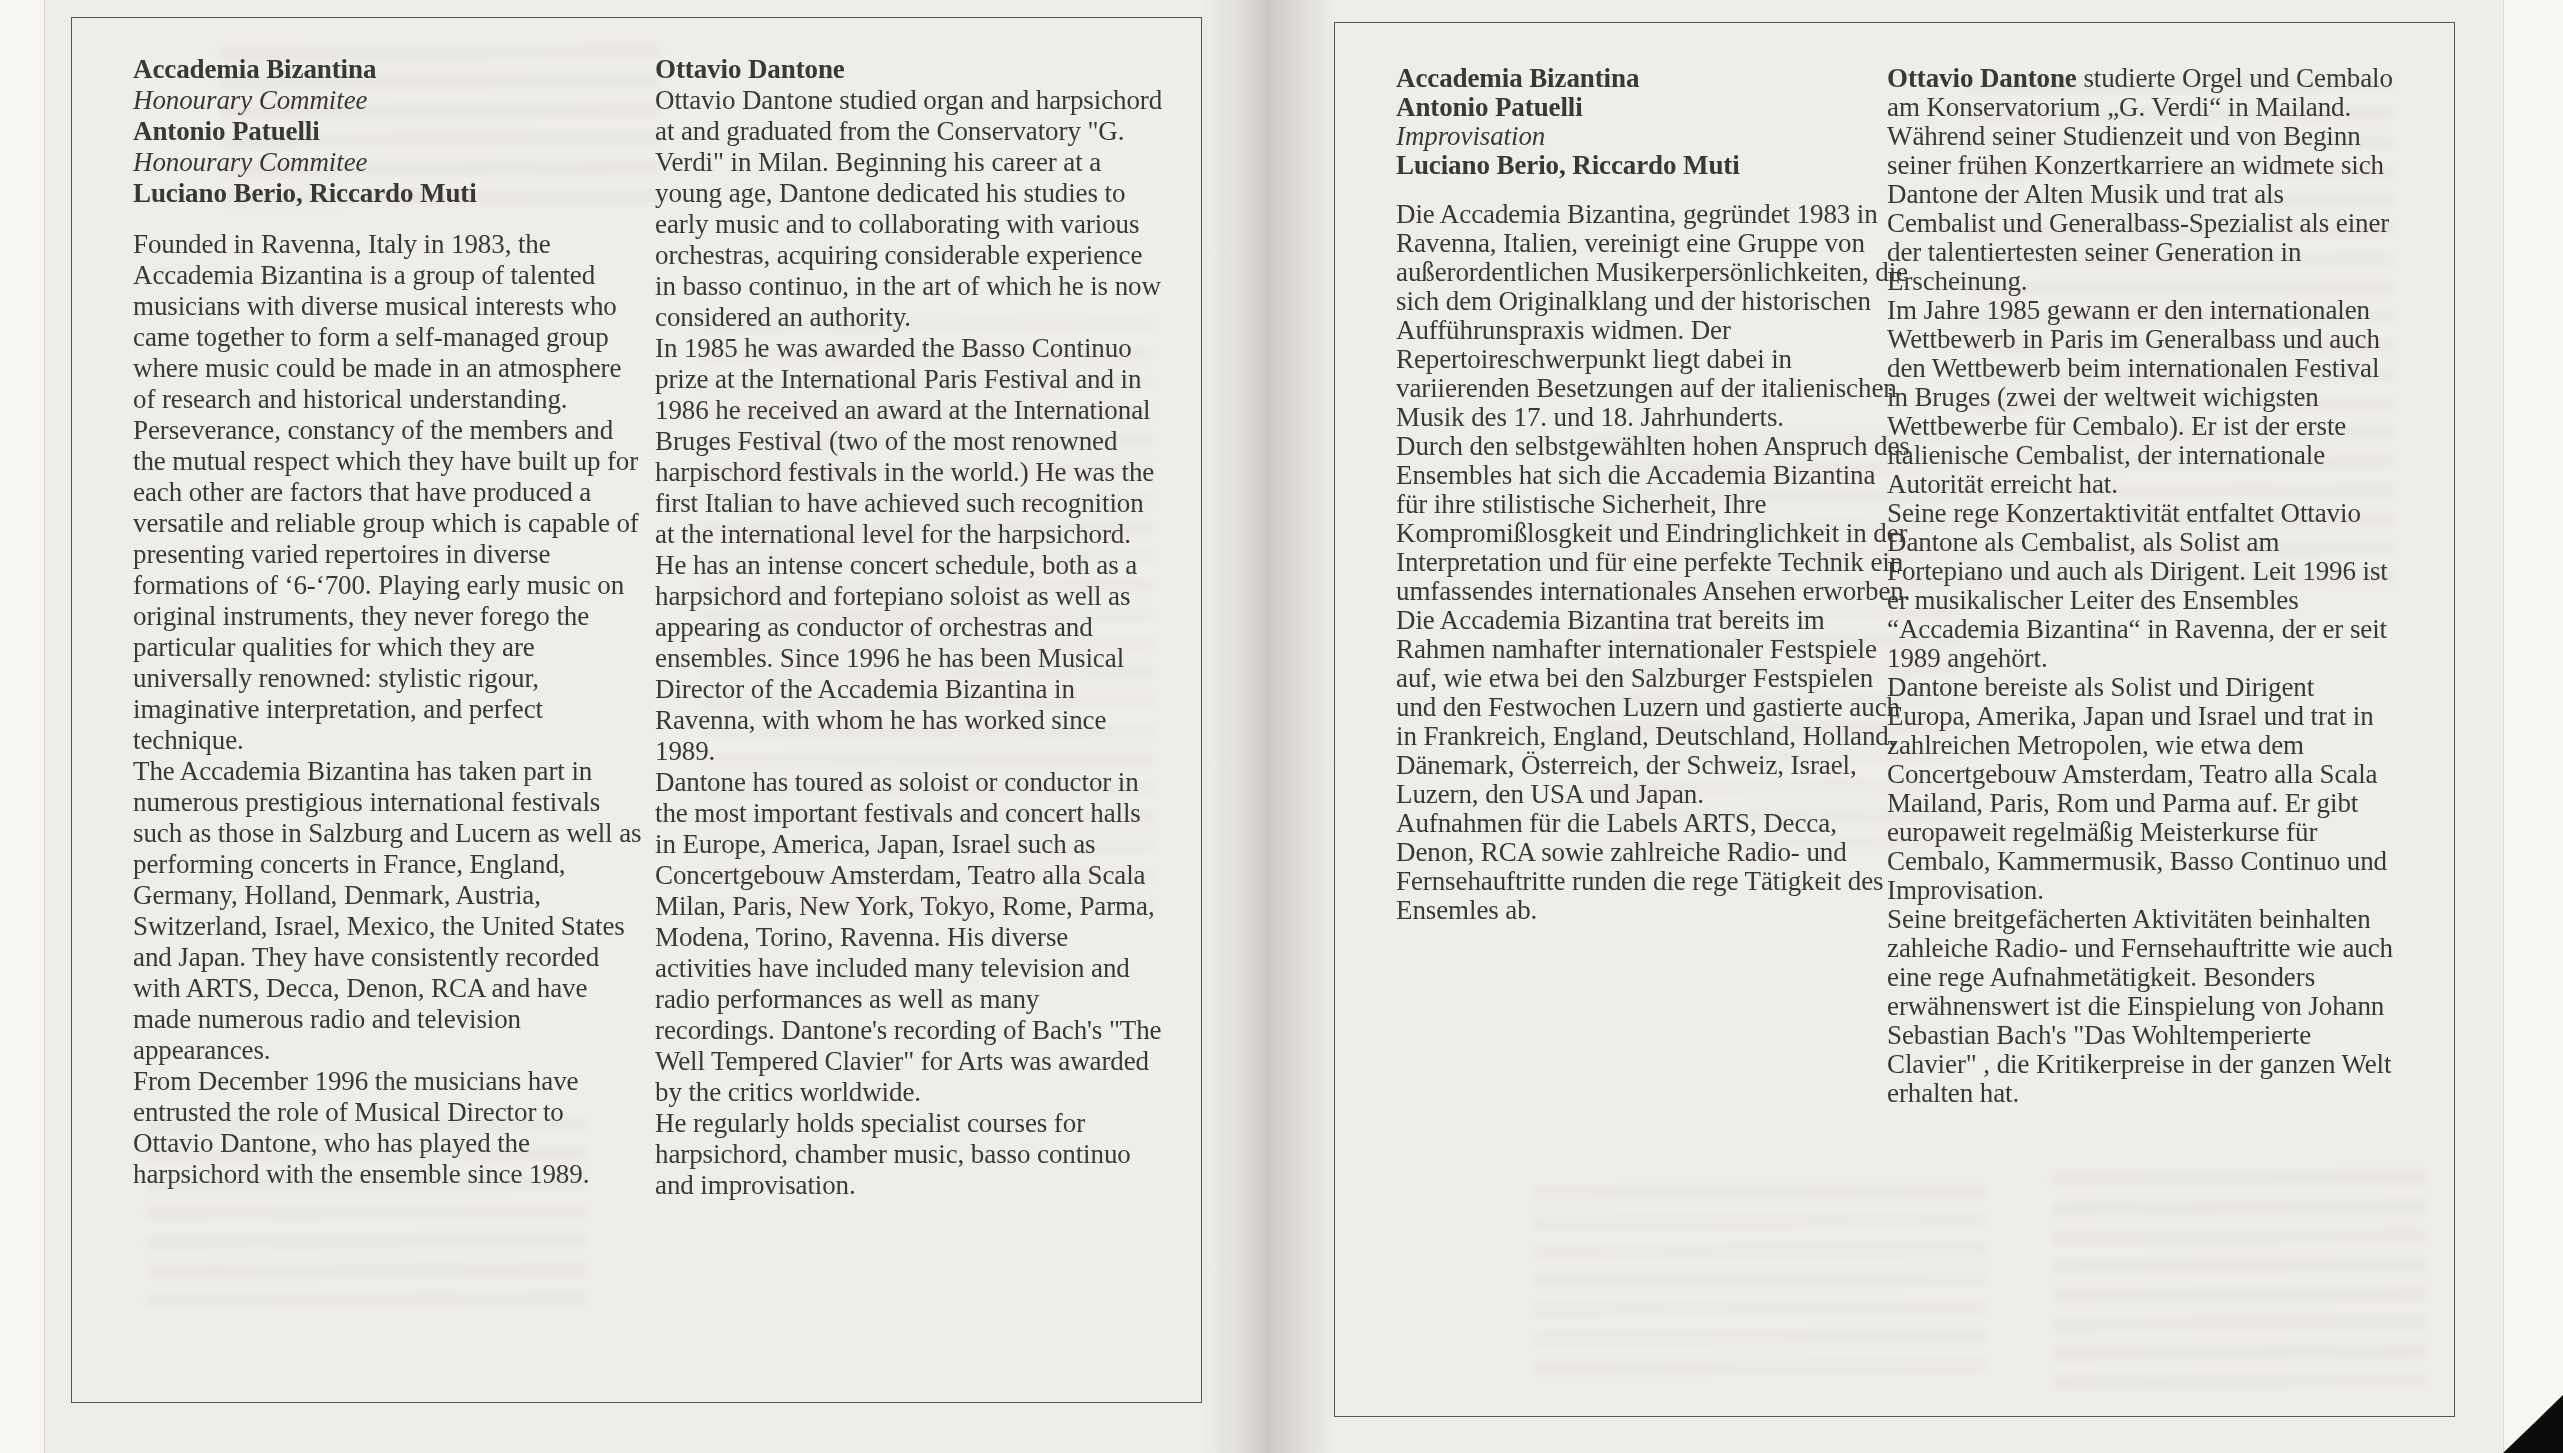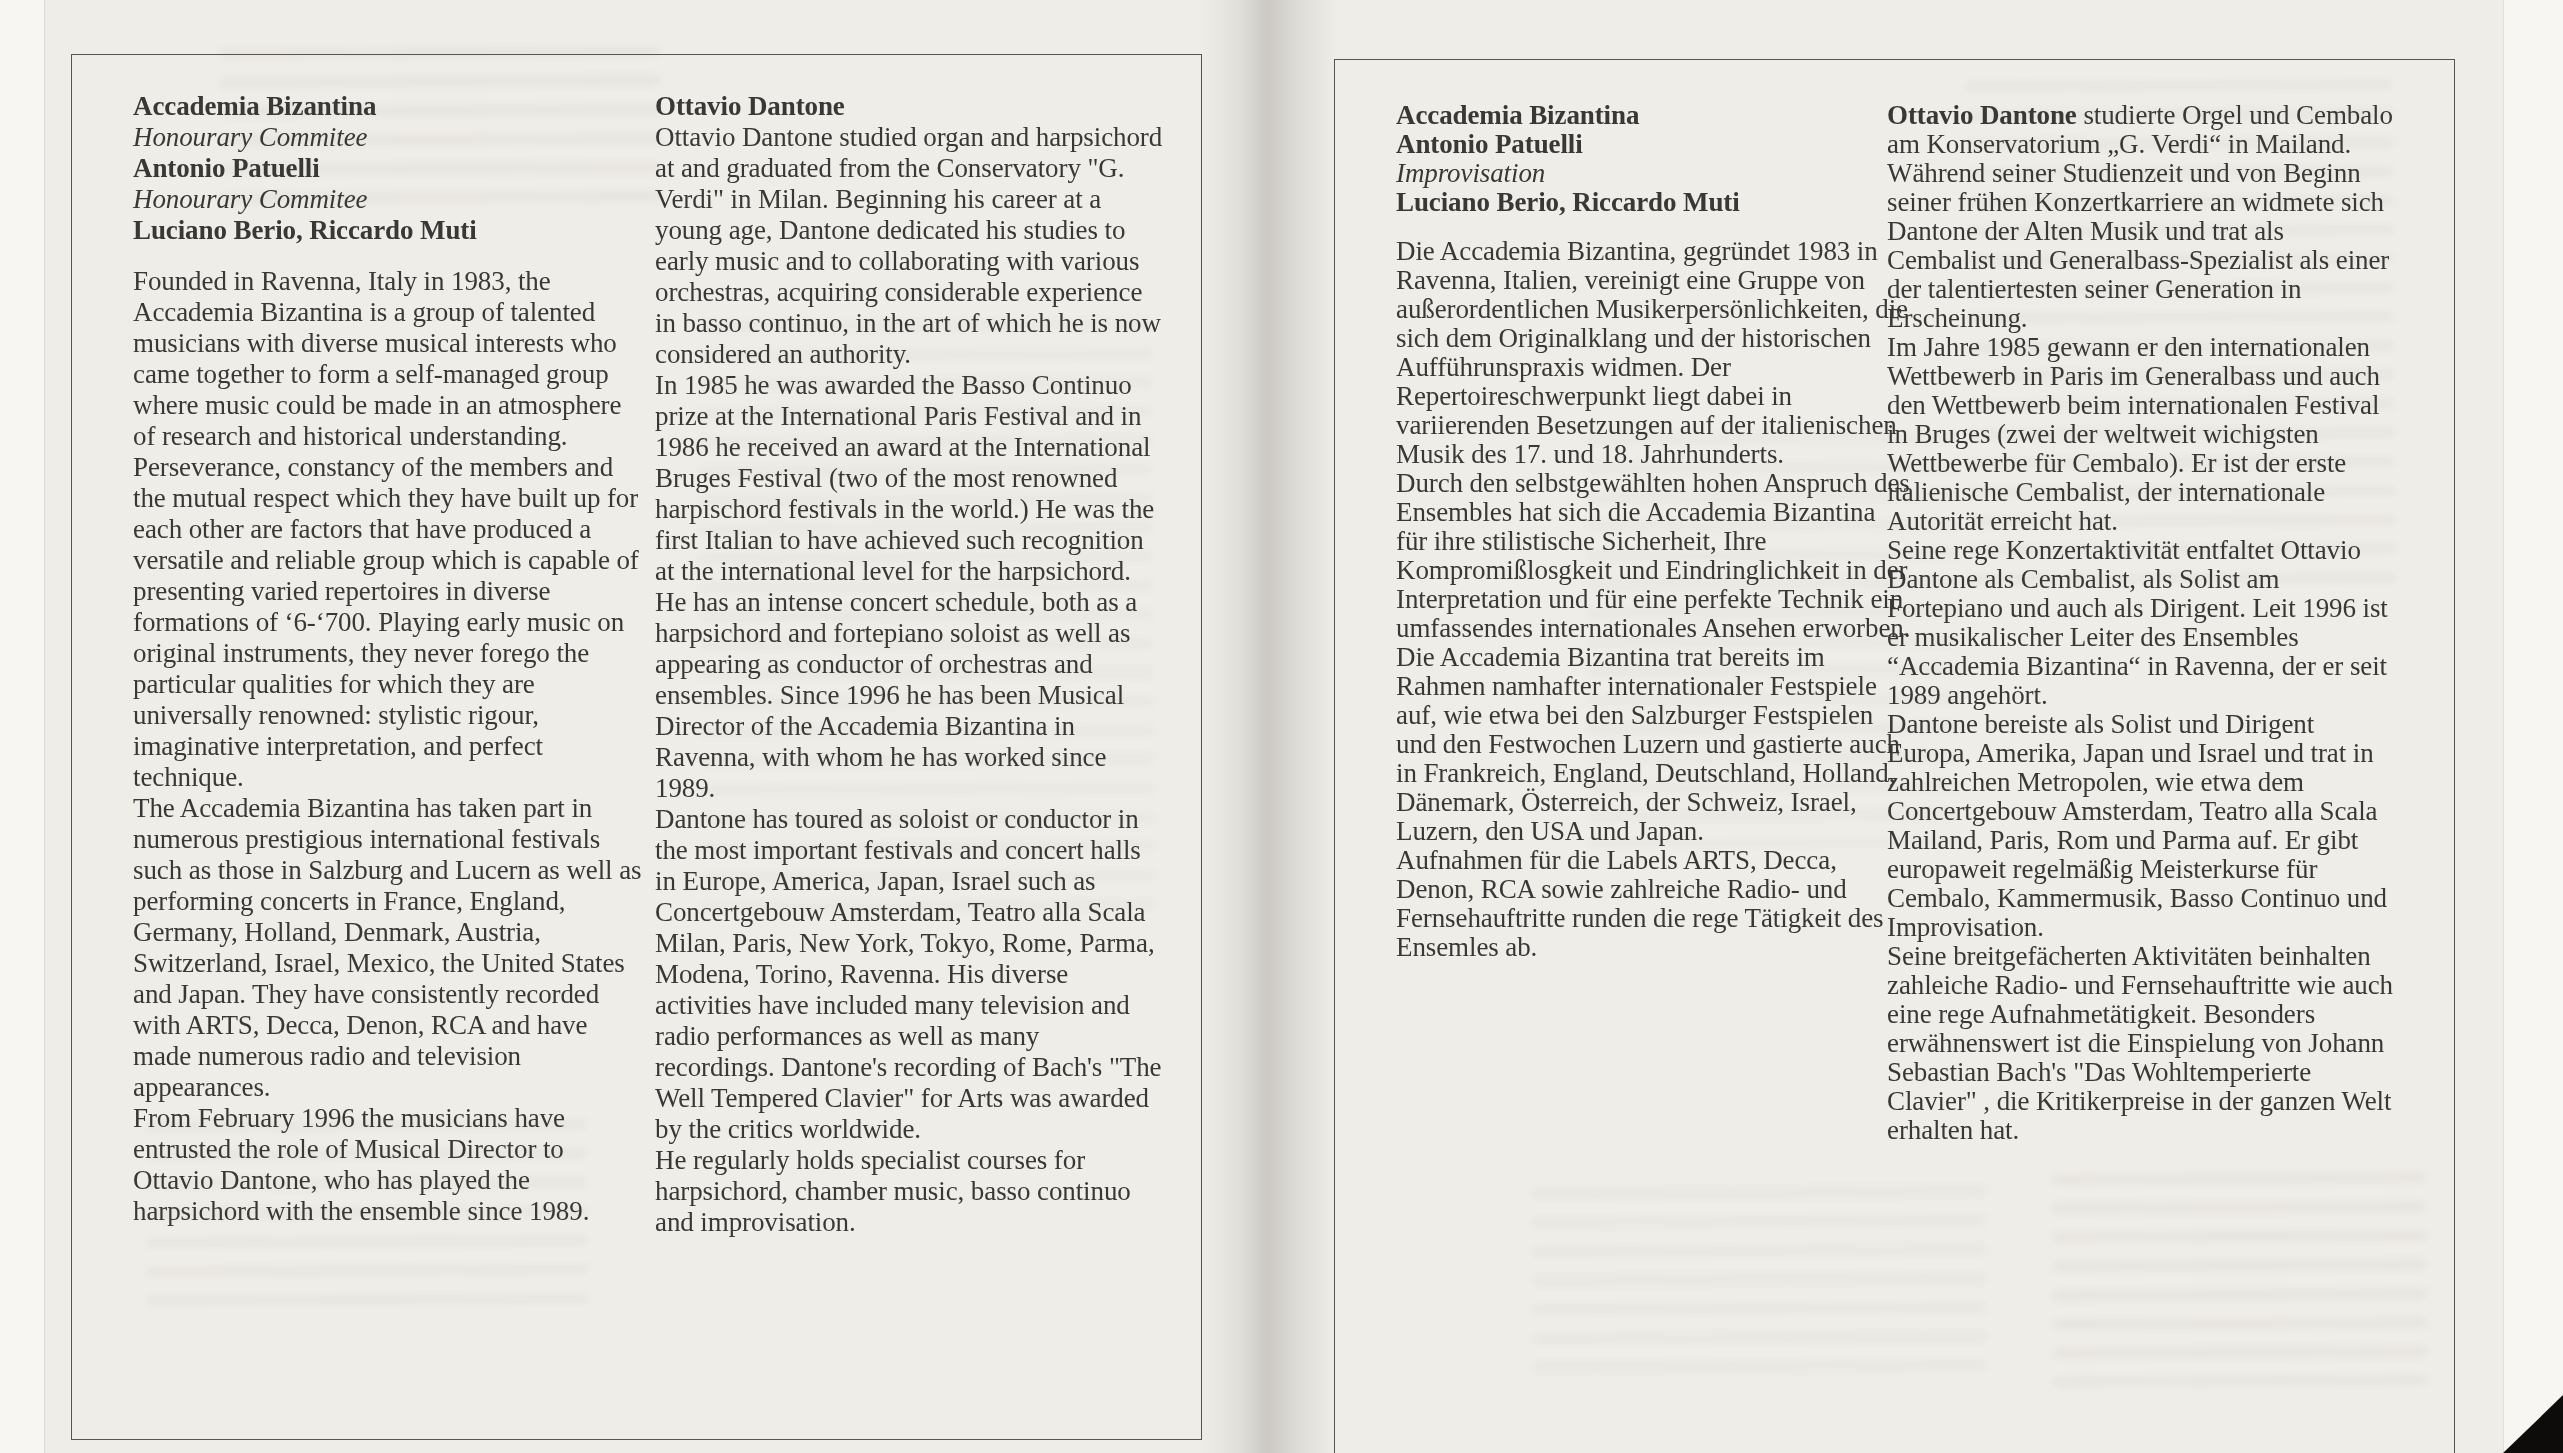--- a/index.html
+++ b/index.html
@@ -1,21 +1,21 @@
 <!DOCTYPE html>
 <html style="font-size:10.7px"><head>
 <meta charset="utf-8">
 <style>
   html,body{margin:0;padding:0;background:#d8d5d0;}
   .scan{position:relative;width:2563px;height:1454px;overflow:hidden;
         background:#efede8;font-family:"Liberation Serif",serif;color:#3a3836;}
   .edge-strip{position:absolute;top:0;height:100%;}
   .edge-strip.left{left:0;width:44px;background:#f7f6f3;border-right:0.7px solid #ddd9d2;}
   .edge-strip.right{right:0;width:59px;background:#f7f6f3;border-left:0.7px solid #e2dfd8;}
-  .page-frame{position:absolute;border:1.3px solid #56544f;background:transparent;margin-top:37px;}
+  .page-frame{position:absolute;border:1.3px solid #56544f;background:transparent;}
   .frame-left{left:71px;top:17.3px;width:1129px;height:1384px;}
   .frame-right{left:1334px;top:22px;width:1119px;height:1393px;}
   .gutter{position:absolute;left:1200px;top:0;width:136px;height:100%;
           background:linear-gradient(90deg,rgba(60,55,48,0) 0%,rgba(60,55,48,0.08) 30%,
           rgba(60,55,48,0.20) 50%,rgba(60,55,48,0.10) 70%,rgba(60,55,48,0) 100%);}
   .col{position:absolute;}
   .frame-left .col{font-size:27px;line-height:31px;letter-spacing:-0.1px;}
   .frame-left .col-1{left:61px;top:36px;width:512px;}
   .frame-left .col-2{left:583px;top:36px;width:508px;}
   .frame-right .col{font-size:27px;line-height:29px;letter-spacing:-0.1px;}
@@ -57,21 +57,21 @@
         <div class="hline">Accademia Bizantina</div>
         <div class="hline italic">Honourary Commitee</div>
         <div class="hline">Antonio Patuelli</div>
         <div class="hline italic">Honourary Commitee</div>
         <div class="hline">Luciano Berio, Riccardo Muti</div>
       </div>
       <div class="body-block">
         <p>Founded in Ravenna, Italy in 1983, the Accademia Bizantina is a group of talented musicians with diverse musical interests who came together to form a self-managed group where music could be made in an atmosphere of research and historical understanding.</p>
         <p>Perseverance, constancy of the members and the mutual respect which they have built up for each other are factors that have produced a versatile and reliable group which is capable of presenting varied repertoires in diverse formations of ‘6-‘700. Playing early music on original instruments, they never forego the particular qualities for which they are universally renowned: stylistic rigour, imaginative interpretation, and perfect technique.</p>
         <p>The Accademia Bizantina has taken part in numerous prestigious international festivals such as those in Salzburg and Lucern as well as performing concerts in France, England, Germany, Holland, Denmark, Austria, Switzerland, Israel, Mexico, the United States and Japan. They have consistently recorded with ARTS, Decca, Denon, RCA and have made numerous radio and television appearances.</p>
-        <p>From February 1996 the musicians have entrusted the role of Musical Director to Ottavio Dantone, who has played the harpsichord with the ensemble since 1989.</p>
+        <p>From December 1996 the musicians have entrusted the role of Musical Director to Ottavio Dantone, who has played the harpsichord with the ensemble since 1989.</p>
       </div>
     </div>
 
     <div class="col col-2">
       <div class="hline">Ottavio Dantone</div>
       <div class="body-block flush">
         <p>Ottavio Dantone studied organ and harpsichord at and graduated from the Conservatory "G. Verdi" in Milan. Beginning his career at a young age, Dantone dedicated his studies to early music and to collaborating with various orchestras, acquiring considerable experience in basso continuo, in the art of which he is now considered an authority.</p>
         <p>In 1985 he was awarded the Basso Continuo prize at the International Paris Festival and in 1986 he received an award at the International Bruges Festival (two of the most renowned harpischord festivals in the world.) He was the first Italian to have achieved such recognition at the international level for the harpsichord.</p>
         <p>He has an intense concert schedule, both as a harpsichord and fortepiano soloist as well as appearing as conductor of orchestras and ensembles. Since 1996 he has been Musical Director of the Accademia Bizantina in Ravenna, with whom he has worked since 1989.</p>
         <p>Dantone has toured as soloist or conductor in the most important festivals and concert halls in Europe, America, Japan, Israel such as Concertgebouw Amsterdam, Teatro alla Scala Milan, Paris, New York, Tokyo, Rome, Parma, Modena, Torino, Ravenna. His diverse activities have included many television and radio performances as well as many recordings. Dantone's recording of Bach's "The Well Tempered Clavier" for Arts was awarded by the critics worldwide.</p>

